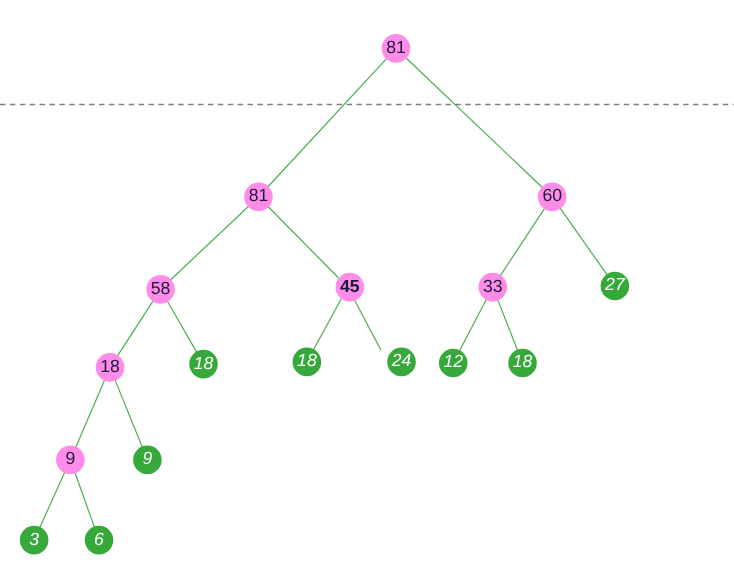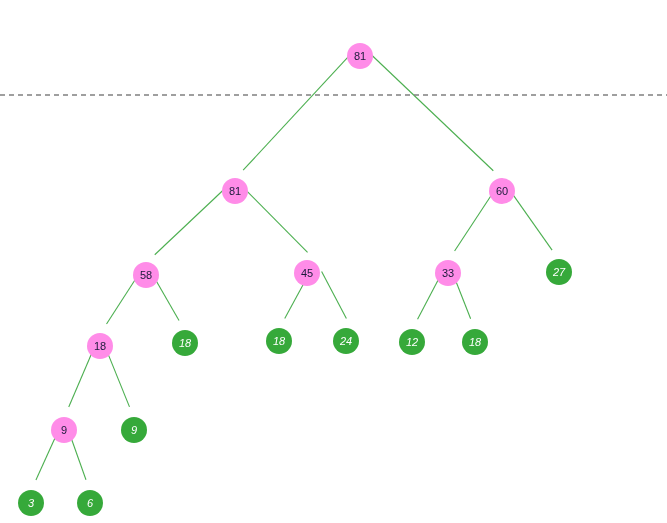--- a/index.html
+++ b/index.html
@@ -25,26 +25,25 @@
     left: 0;
     width: 667px;
     height: 523px;
   }
   .tree-node {
     position: absolute;
     border-radius: 50%;
     display: flex;
     align-items: center;
     justify-content: center;
-    font-size: 11px;
+    font-size: 16px;
     line-height: 1;
     letter-spacing: 0px;
     box-sizing: border-box;
     user-select: none;
-    margin-top: 12px;
   }
   .node-internal {
     background: #ff8ce8;
     color: #1a1a3a;
   }
   .node-leaf {
     background: #36a93a;
     color: #ffffff;
     font-style: italic;
   }
@@ -72,27 +71,27 @@
       <line x1="68.02622543547746" y1="429.3044021842251" x2="85.97377456452254" y2="479.6955978157749" stroke="#4caf50" stroke-width="1.1"></line>
     </svg>
   <svg id="divider-layer" viewBox="0 0 667 523" xmlns="http://www.w3.org/2000/svg">
       <line x1="0" y1="95" x2="667" y2="95" stroke="#808080" stroke-width="1.4" stroke-dasharray="5,4"></line>
     </svg>
   <div id="node-layer">
       <div class="tree-node node-internal" style="left: 347px; top: 31px; width: 26px; height: 26px;">81</div>
       <div class="tree-node node-internal" style="left: 222px; top: 166px; width: 26px; height: 26px;">81</div>
       <div class="tree-node node-internal" style="left: 489px; top: 166px; width: 26px; height: 26px;">60</div>
       <div class="tree-node node-internal" style="left: 133px; top: 250px; width: 26px; height: 26px;">58</div>
-      <div class="tree-node node-internal" style="left: 294px; top: 248px; width: 26px; height: 26px;">45</div>
+      <div class="tree-node node-internal" style="left: 305px; top: 248px; width: 26px; height: 26px; font-weight: bold;">45</div>
       <div class="tree-node node-internal" style="left: 435px; top: 248px; width: 26px; height: 26px;">33</div>
       <div class="tree-node node-leaf" style="left: 546px; top: 247px; width: 26px; height: 26px;">27</div>
       <div class="tree-node node-internal" style="left: 87px; top: 321px; width: 26px; height: 26px;">18</div>
       <div class="tree-node node-leaf" style="left: 172px; top: 318px; width: 26px; height: 26px;">18</div>
       <div class="tree-node node-leaf" style="left: 266px; top: 316px; width: 26px; height: 26px;">18</div>
-      <div class="tree-node node-leaf" style="left: 333px; top: 316px; width: 26px; height: 26px;">24</div>
+      <div class="tree-node node-leaf" style="left: 352px; top: 316px; width: 26px; height: 26px;">24</div>
       <div class="tree-node node-leaf" style="left: 399px; top: 317px; width: 26px; height: 26px;">12</div>
       <div class="tree-node node-leaf" style="left: 462px; top: 317px; width: 26px; height: 26px;">18</div>
       <div class="tree-node node-internal" style="left: 51px; top: 405px; width: 26px; height: 26px;">9</div>
       <div class="tree-node node-leaf" style="left: 121px; top: 405px; width: 26px; height: 26px;">9</div>
       <div class="tree-node node-leaf" style="left: 18px; top: 478px; width: 26px; height: 26px;">3</div>
       <div class="tree-node node-leaf" style="left: 77px; top: 478px; width: 26px; height: 26px;">6</div>
     </div>
 </div>
 
 </body></html>

